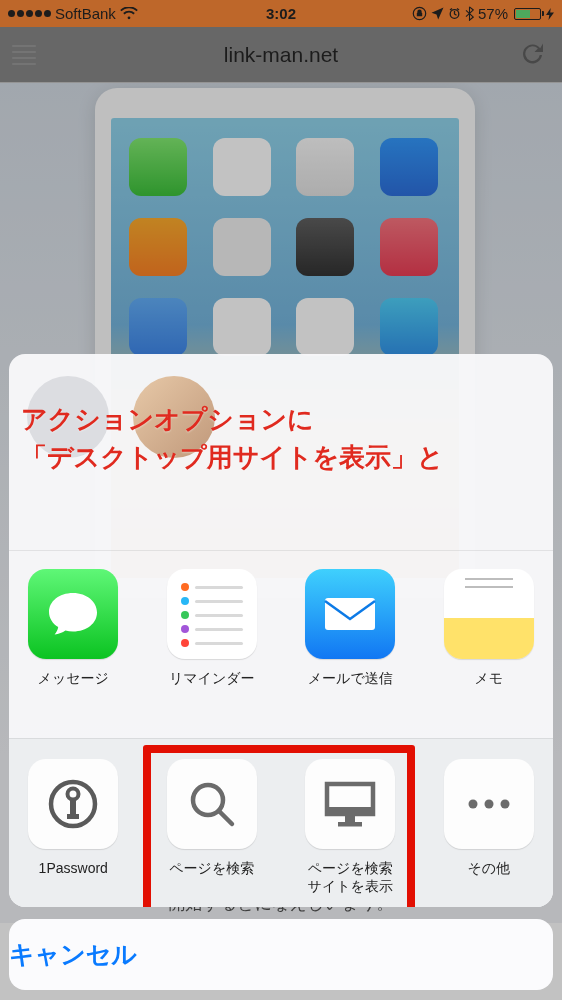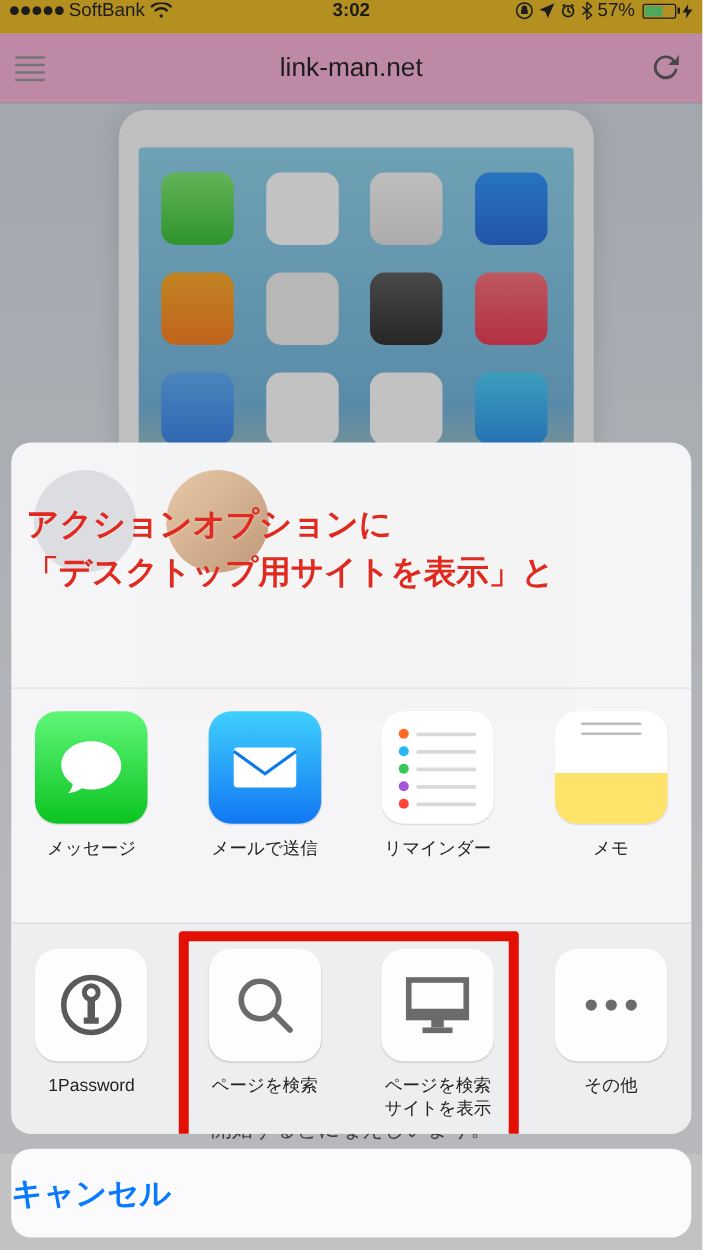--- a/index.html
+++ b/index.html
@@ -7,42 +7,42 @@
     width: 562px;
     height: 1000px;
     font-family: -apple-system, "Helvetica Neue", sans-serif;
     background: #fff;
     position: relative;
     overflow: hidden;
   }
   
   .status-bar {
     height: 27px;
-    background: #eab308;
+    background: #f97316;
     display: flex;
-    align-items: flex-start;
+    align-items: center;
     justify-content: space-between;
     padding: 0 8px;
     font-size: 15px;
     font-weight: 500;
     color: #000;
   }
   .status-left, .status-right { display: flex; align-items: center; gap: 4px; }
   .signal-dots { display: flex; gap: 2px; }
   .signal-dots span { width: 7px; height: 7px; border-radius: 50%; background: #000; }
   .status-center { position: absolute; left: 50%; transform: translateX(-50%); font-weight: 600;}
   .battery { display: flex; align-items: center; }
   .battery-body { width: 27px; height: 12px; border: 1px solid #000; border-radius: 2px; position: relative; margin-left:2px;}
   .battery-fill { position: absolute; left: 1px; top: 1px; bottom: 1px; width: 55%; background: #4cd964; }
   .battery-tip { width: 2px; height: 5px; background: #000; margin-left: 1px; border-radius: 0 1px 1px 0;}
   .bolt { font-size: 12px; margin-left: 2px;}
   
   .safari-bar {
     height: 56px;
-    background: #f9a8d4;
+    background: #737373;
     border-bottom: 1px solid #b8b8b8;
     display: flex;
     align-items: center;
     padding: 0 12px;
     gap: 10px;
   }
   .reader-btn { width: 30px; display:flex; flex-direction: column; gap:4px;}
   .reader-btn div { height:2px; background:#888; border-radius:1px; width:24px;}
   .url { flex: 1; text-align: center; color: #000; font-size: 21px; }
   .reload { width: 30px; text-align: right;}
@@ -262,52 +262,52 @@
     <div class="row" style="overflow:hidden;">
       <div class="item">
         <div class="icon-box ic-messages">
           <svg width="56" height="50" viewBox="0 0 56 50">
               <path d="M28 4C14 4 4 12.5 4 23c0 6.2 3.6 11.7 9.2 15.1-.4 2.5-1.6 5.3-3.6 7.4 4.2-.4 8-2 10.8-4 2.4.6 5 1 7.6 1 14 0 24-8.5 24-19S42 4 28 4z" fill="#fff"></path>
             </svg>
         </div>
         <div class="ilabel">メッセージ</div>
       </div>
       <div class="item">
+        <div class="icon-box ic-reminders">
+          <div class="rem-line">
+              <div class="rem-dot" style="background:#ff6b22"></div>
+              <div class="rem-bar"></div>
+            </div>
+          <div class="rem-line">
+              <div class="rem-dot" style="background:#28b7f6"></div>
+              <div class="rem-bar"></div>
+            </div>
+          <div class="rem-line">
+              <div class="rem-dot" style="background:#37c759"></div>
+              <div class="rem-bar"></div>
+            </div>
+          <div class="rem-line">
+              <div class="rem-dot" style="background:#a256d9"></div>
+              <div class="rem-bar"></div>
+            </div>
+          <div class="rem-line">
+              <div class="rem-dot" style="background:#ff4539"></div>
+              <div class="rem-bar"></div>
+            </div>
+        </div>
+        <div class="ilabel">リマインダー</div>
+      </div>
+      <div class="item">
         <div class="icon-box ic-mail">
           <svg width="58" height="40" viewBox="0 0 58 40">
               <rect x="4" y="4" width="50" height="32" rx="3" fill="#fff"></rect>
               <path d="M4 7l25 18L54 7" fill="none" stroke="#0c7ae6" stroke-width="2.5"></path>
             </svg>
         </div>
         <div class="ilabel">メールで送信</div>
-      </div>
-      <div class="item">
-        <div class="icon-box ic-reminders">
-          <div class="rem-line">
-              <div class="rem-dot" style="background:#ff6b22"></div>
-              <div class="rem-bar"></div>
-            </div>
-          <div class="rem-line">
-              <div class="rem-dot" style="background:#28b7f6"></div>
-              <div class="rem-bar"></div>
-            </div>
-          <div class="rem-line">
-              <div class="rem-dot" style="background:#37c759"></div>
-              <div class="rem-bar"></div>
-            </div>
-          <div class="rem-line">
-              <div class="rem-dot" style="background:#a256d9"></div>
-              <div class="rem-bar"></div>
-            </div>
-          <div class="rem-line">
-              <div class="rem-dot" style="background:#ff4539"></div>
-              <div class="rem-bar"></div>
-            </div>
-        </div>
-        <div class="ilabel">リマインダー</div>
       </div>
       <div class="item">
         <div class="icon-box ic-notes">
           <svg width="60" height="18" viewBox="0 0 60 18" style="position:relative; top:-30px;">
             <line x1="6" y1="4" x2="54" y2="4" stroke="#bdbdbd" stroke-width="2"></line>
             <line x1="6" y1="12" x2="54" y2="12" stroke="#bdbdbd" stroke-width="2"></line>
           </svg>
         </div>
         <div class="ilabel">メモ</div>
       </div>

